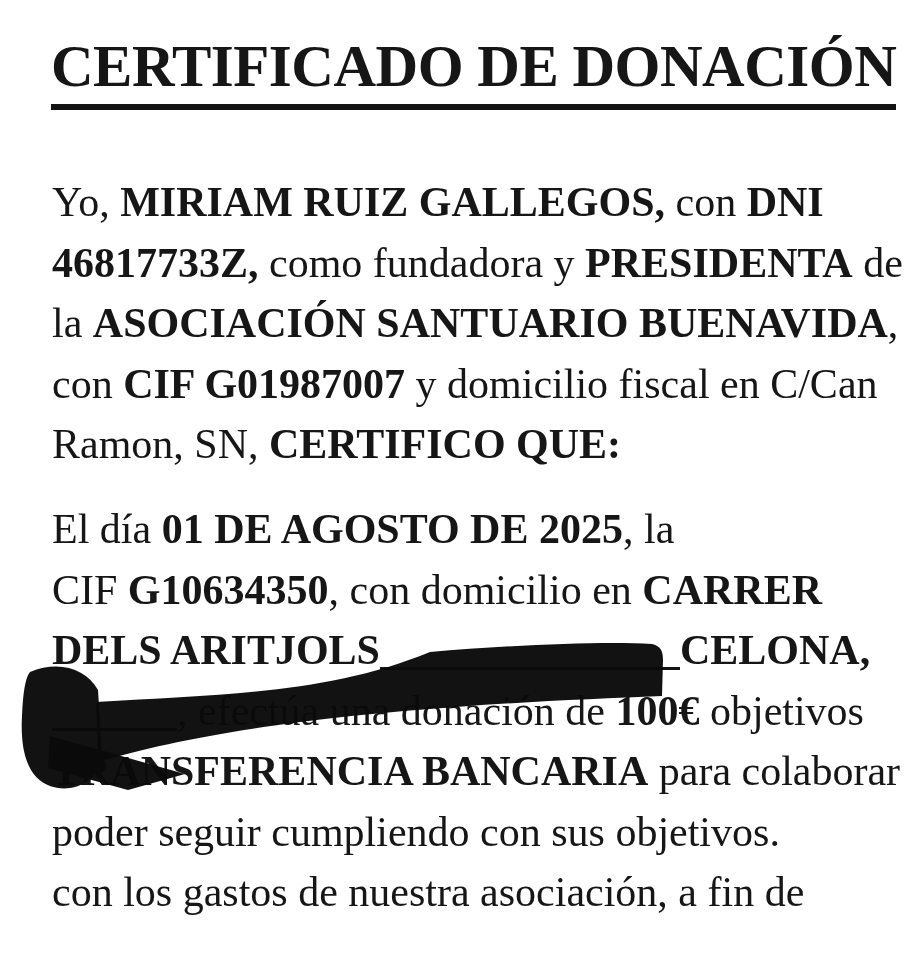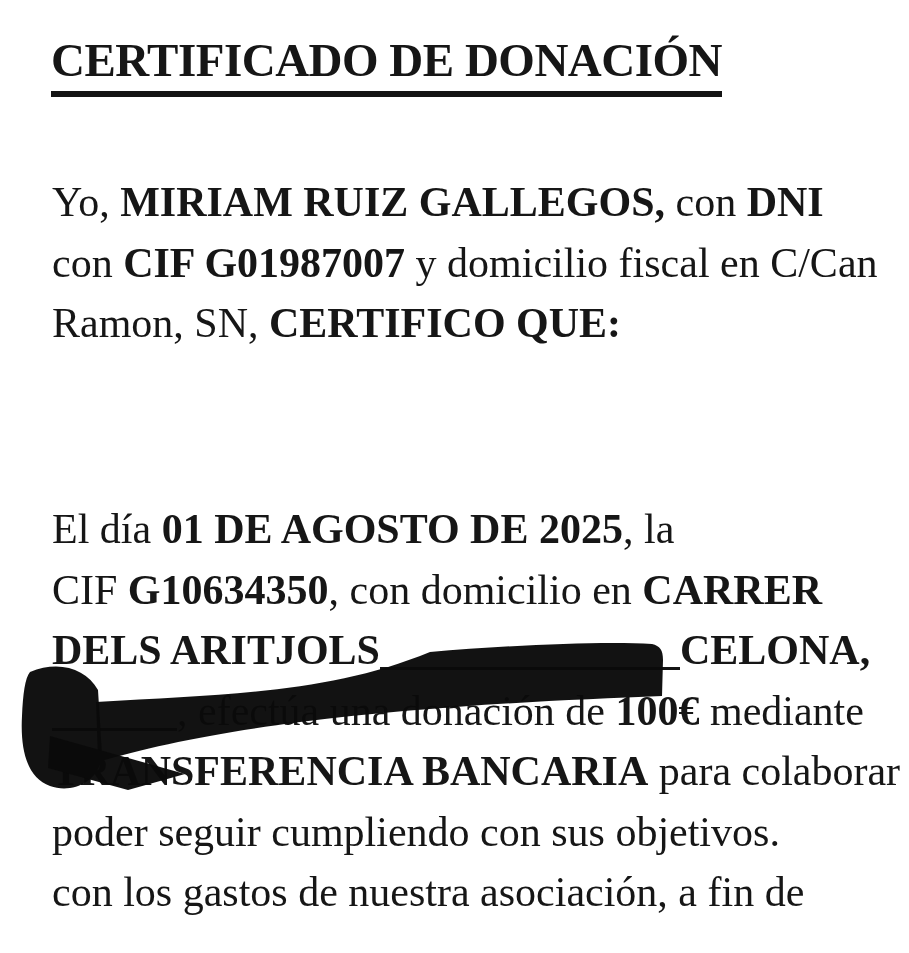--- a/index.html
+++ b/index.html
@@ -13,21 +13,21 @@
     color: #161616;
   }
   .page {
     position: absolute;
     inset: 0;
   }
   .doc-title {
     position: absolute;
     left: 51px;
     top: 36px;
-    font-size: 47px;
+    font-size: 59px;
     font-weight: bold;
     letter-spacing: -0.5px;
     display: inline-block;
     border-bottom: 6px solid #141414;
     padding-bottom: 6px;
     line-height: 1.05;
     white-space: nowrap;
   }
   .para {
     position: absolute;
@@ -69,29 +69,31 @@
 </style>
 </head>
 <body>
 
 <div class="page">
 
   <div class="doc-title">CERTIFICADO DE DONACIÓN</div>
 
   <div class="para para-1">
       <div class="line"><span class="seg">Yo, </span><span class="seg b">MIRIAM RUIZ GALLEGOS,</span><span class="seg"> con </span><span class="seg b">DNI</span></div>
+      <div class="line"><span class="seg b">46817733Z,</span><span class="seg"> como fundadora y </span><span class="seg b">PRESIDENTA</span><span class="seg"> de</span></div>
+      <div class="line"><span class="seg">la </span><span class="seg b">ASOCIACIÓN SANTUARIO BUENAVIDA</span><span class="seg">,</span></div>
       <div class="line"><span class="seg">con </span><span class="seg b">CIF G01987007</span><span class="seg"> y domicilio fiscal en C/Can</span></div>
       <div class="line"><span class="seg">Ramon, SN, </span><span class="seg b">CERTIFICO QUE:</span></div>
     </div>
 
   <div class="para para-2">
       <div class="line"><span class="seg">El día </span><span class="seg b u">01 DE AGOSTO DE 2025</span><span class="seg">, la</span></div>
       <div class="line"><span class="seg">CIF </span><span class="seg b u">G10634350</span><span class="seg">, con domicilio en </span><span class="seg b u">CARRER</span></div>
       <div class="line"><span class="seg b u">DELS ARITJOLS</span><span class="seg b u sp" style="width: 300px;"></span><span class="seg b u">CELONA,</span></div>
-      <div class="line"><span class="seg b u sp" style="width: 125px;"></span><span class="seg">, efectúa una donación de </span><span class="seg b u">100€</span><span class="seg"> mediante</span></div>
+      <div class="line"><span class="seg b u sp" style="width: 125px;"></span><span class="seg">, efectúa una donación de </span><span class="seg b u">100€</span><span class="seg"> objetivos</span></div>
       <div class="line"><span class="seg b u">TRANSFERENCIA BANCARIA</span><span class="seg"> para colaborar</span></div>
       <div class="line"><span class="seg">poder seguir cumpliendo con sus objetivos.</span></div>
       <div class="line"><span class="seg">con los gastos de nuestra asociación, a fin de</span></div>
     </div>
 
   <svg class="redaction-svg" width="909" height="953" viewBox="0 0 909 953">
     <g fill="#0a0a0a" fill-opacity="0.97">
 
       <path d="M 96,702
                C 230,694 330,693 430,652

